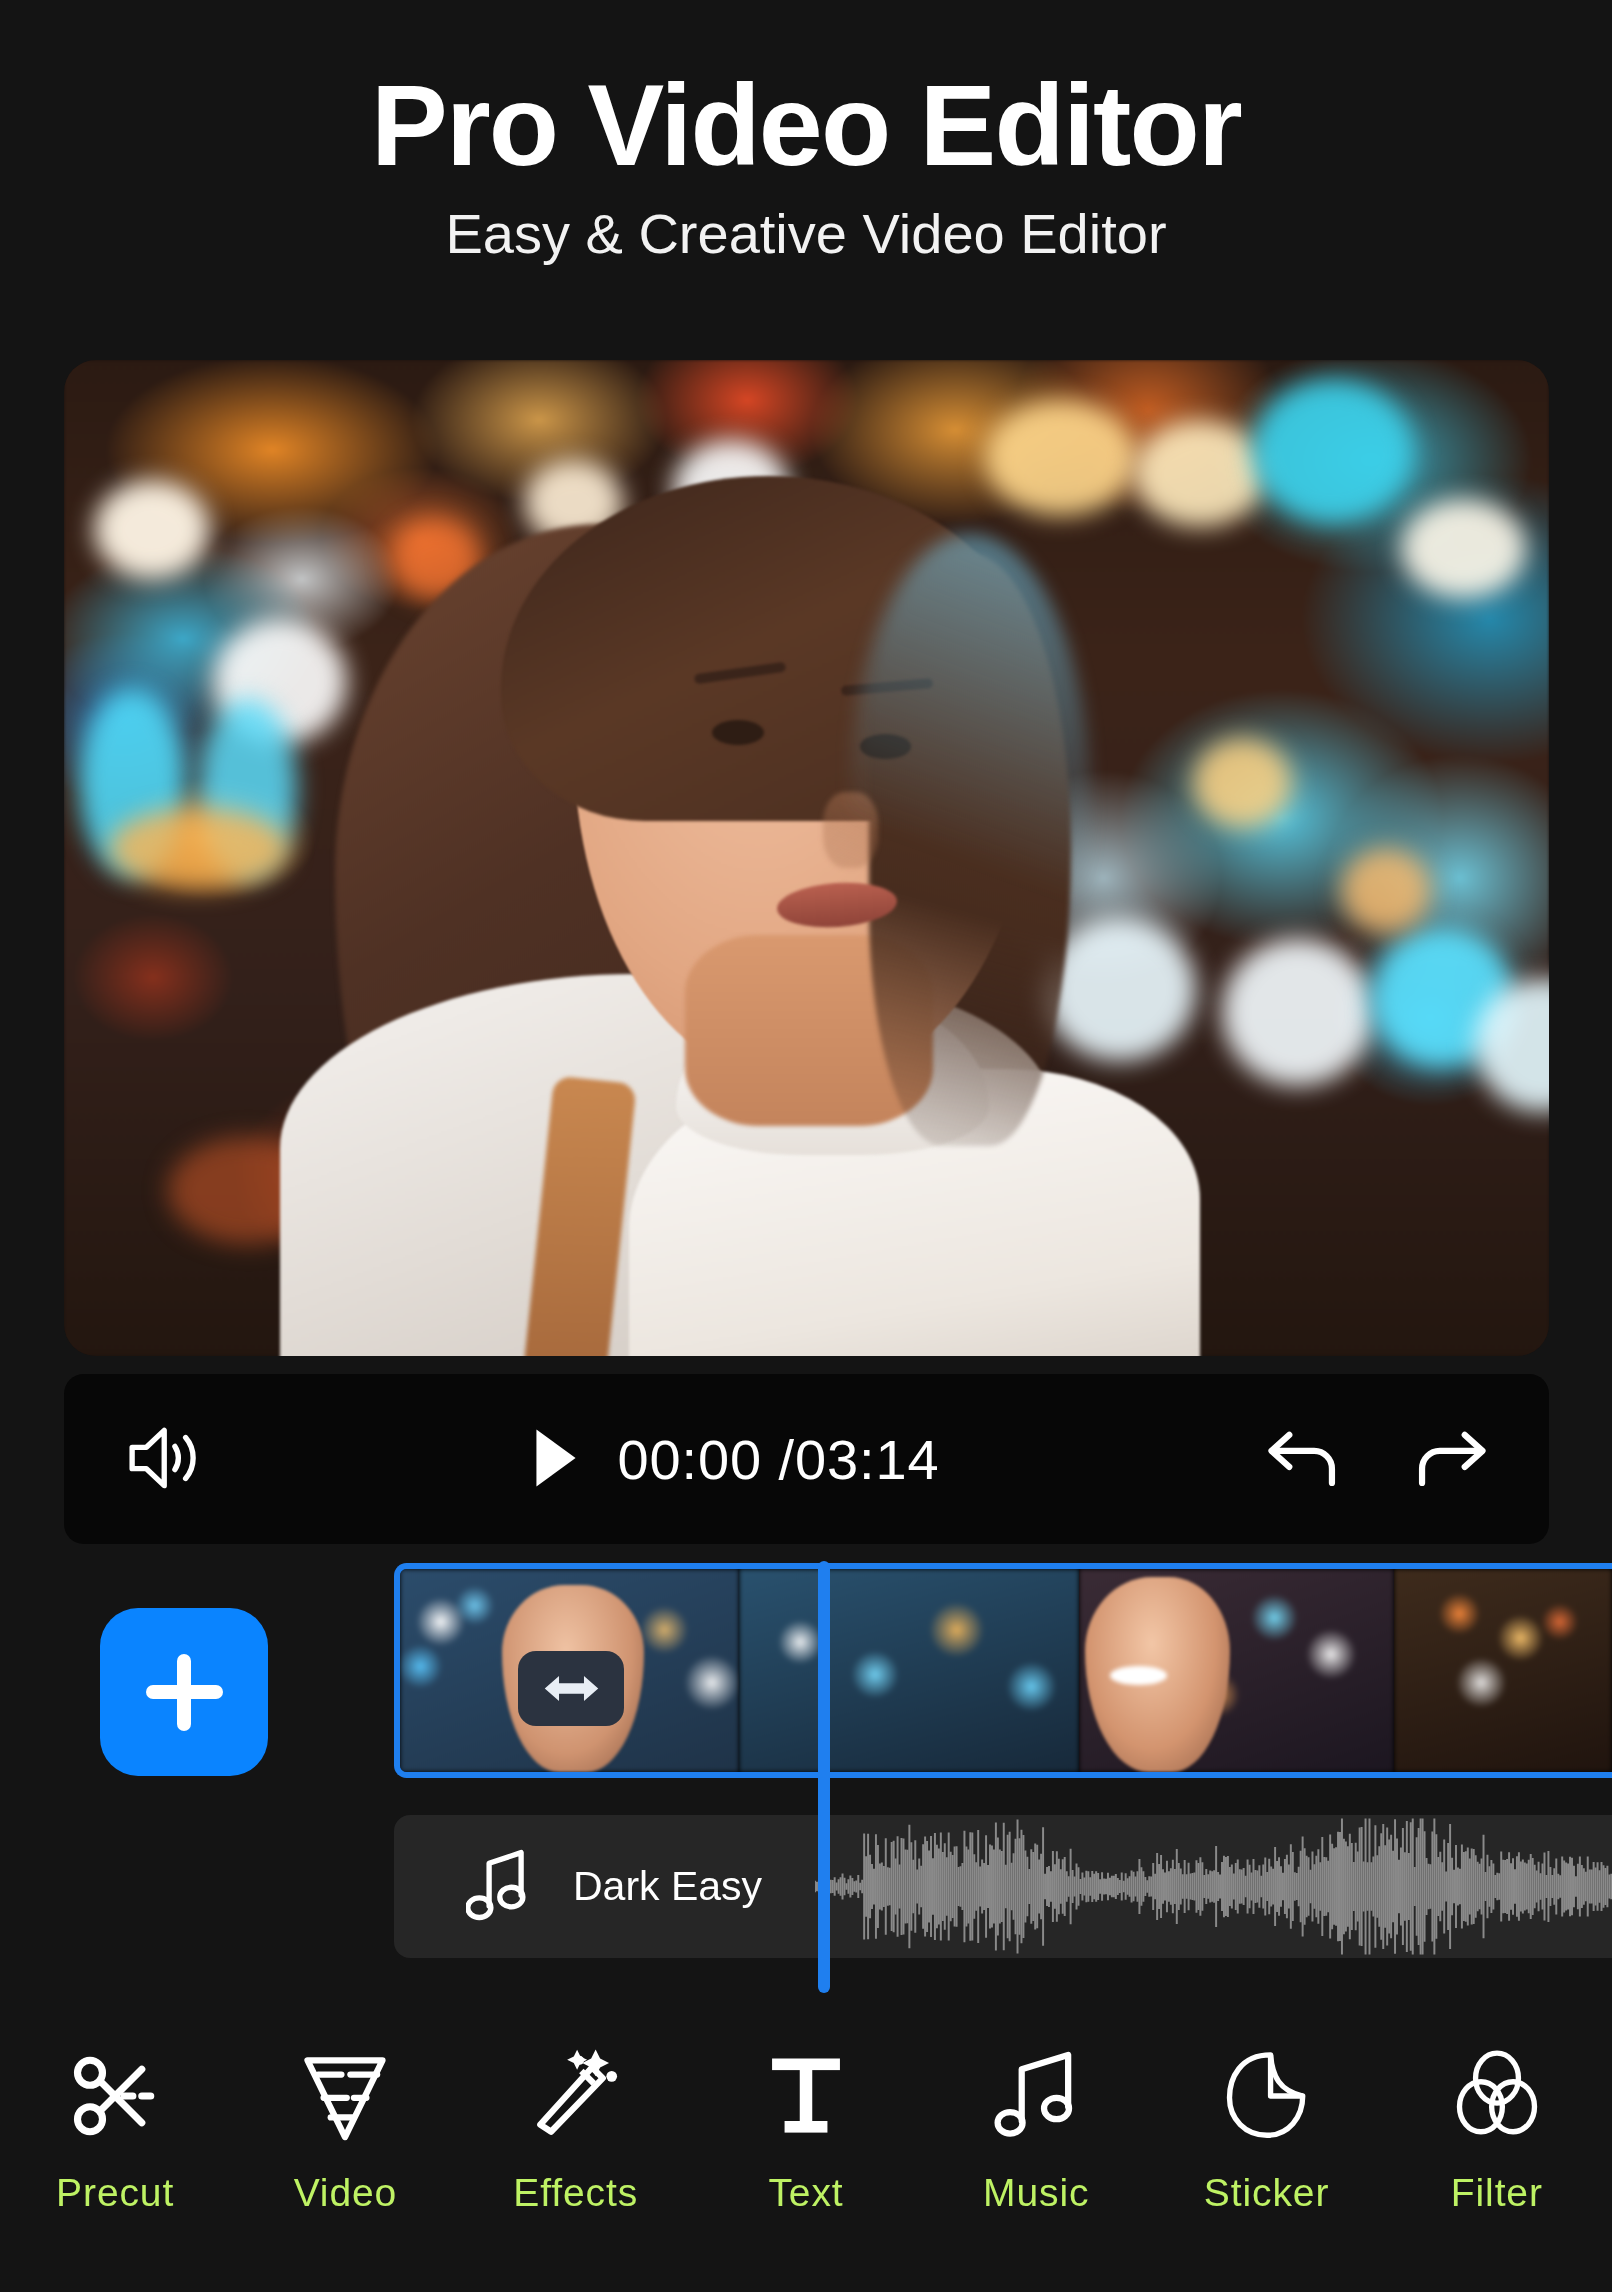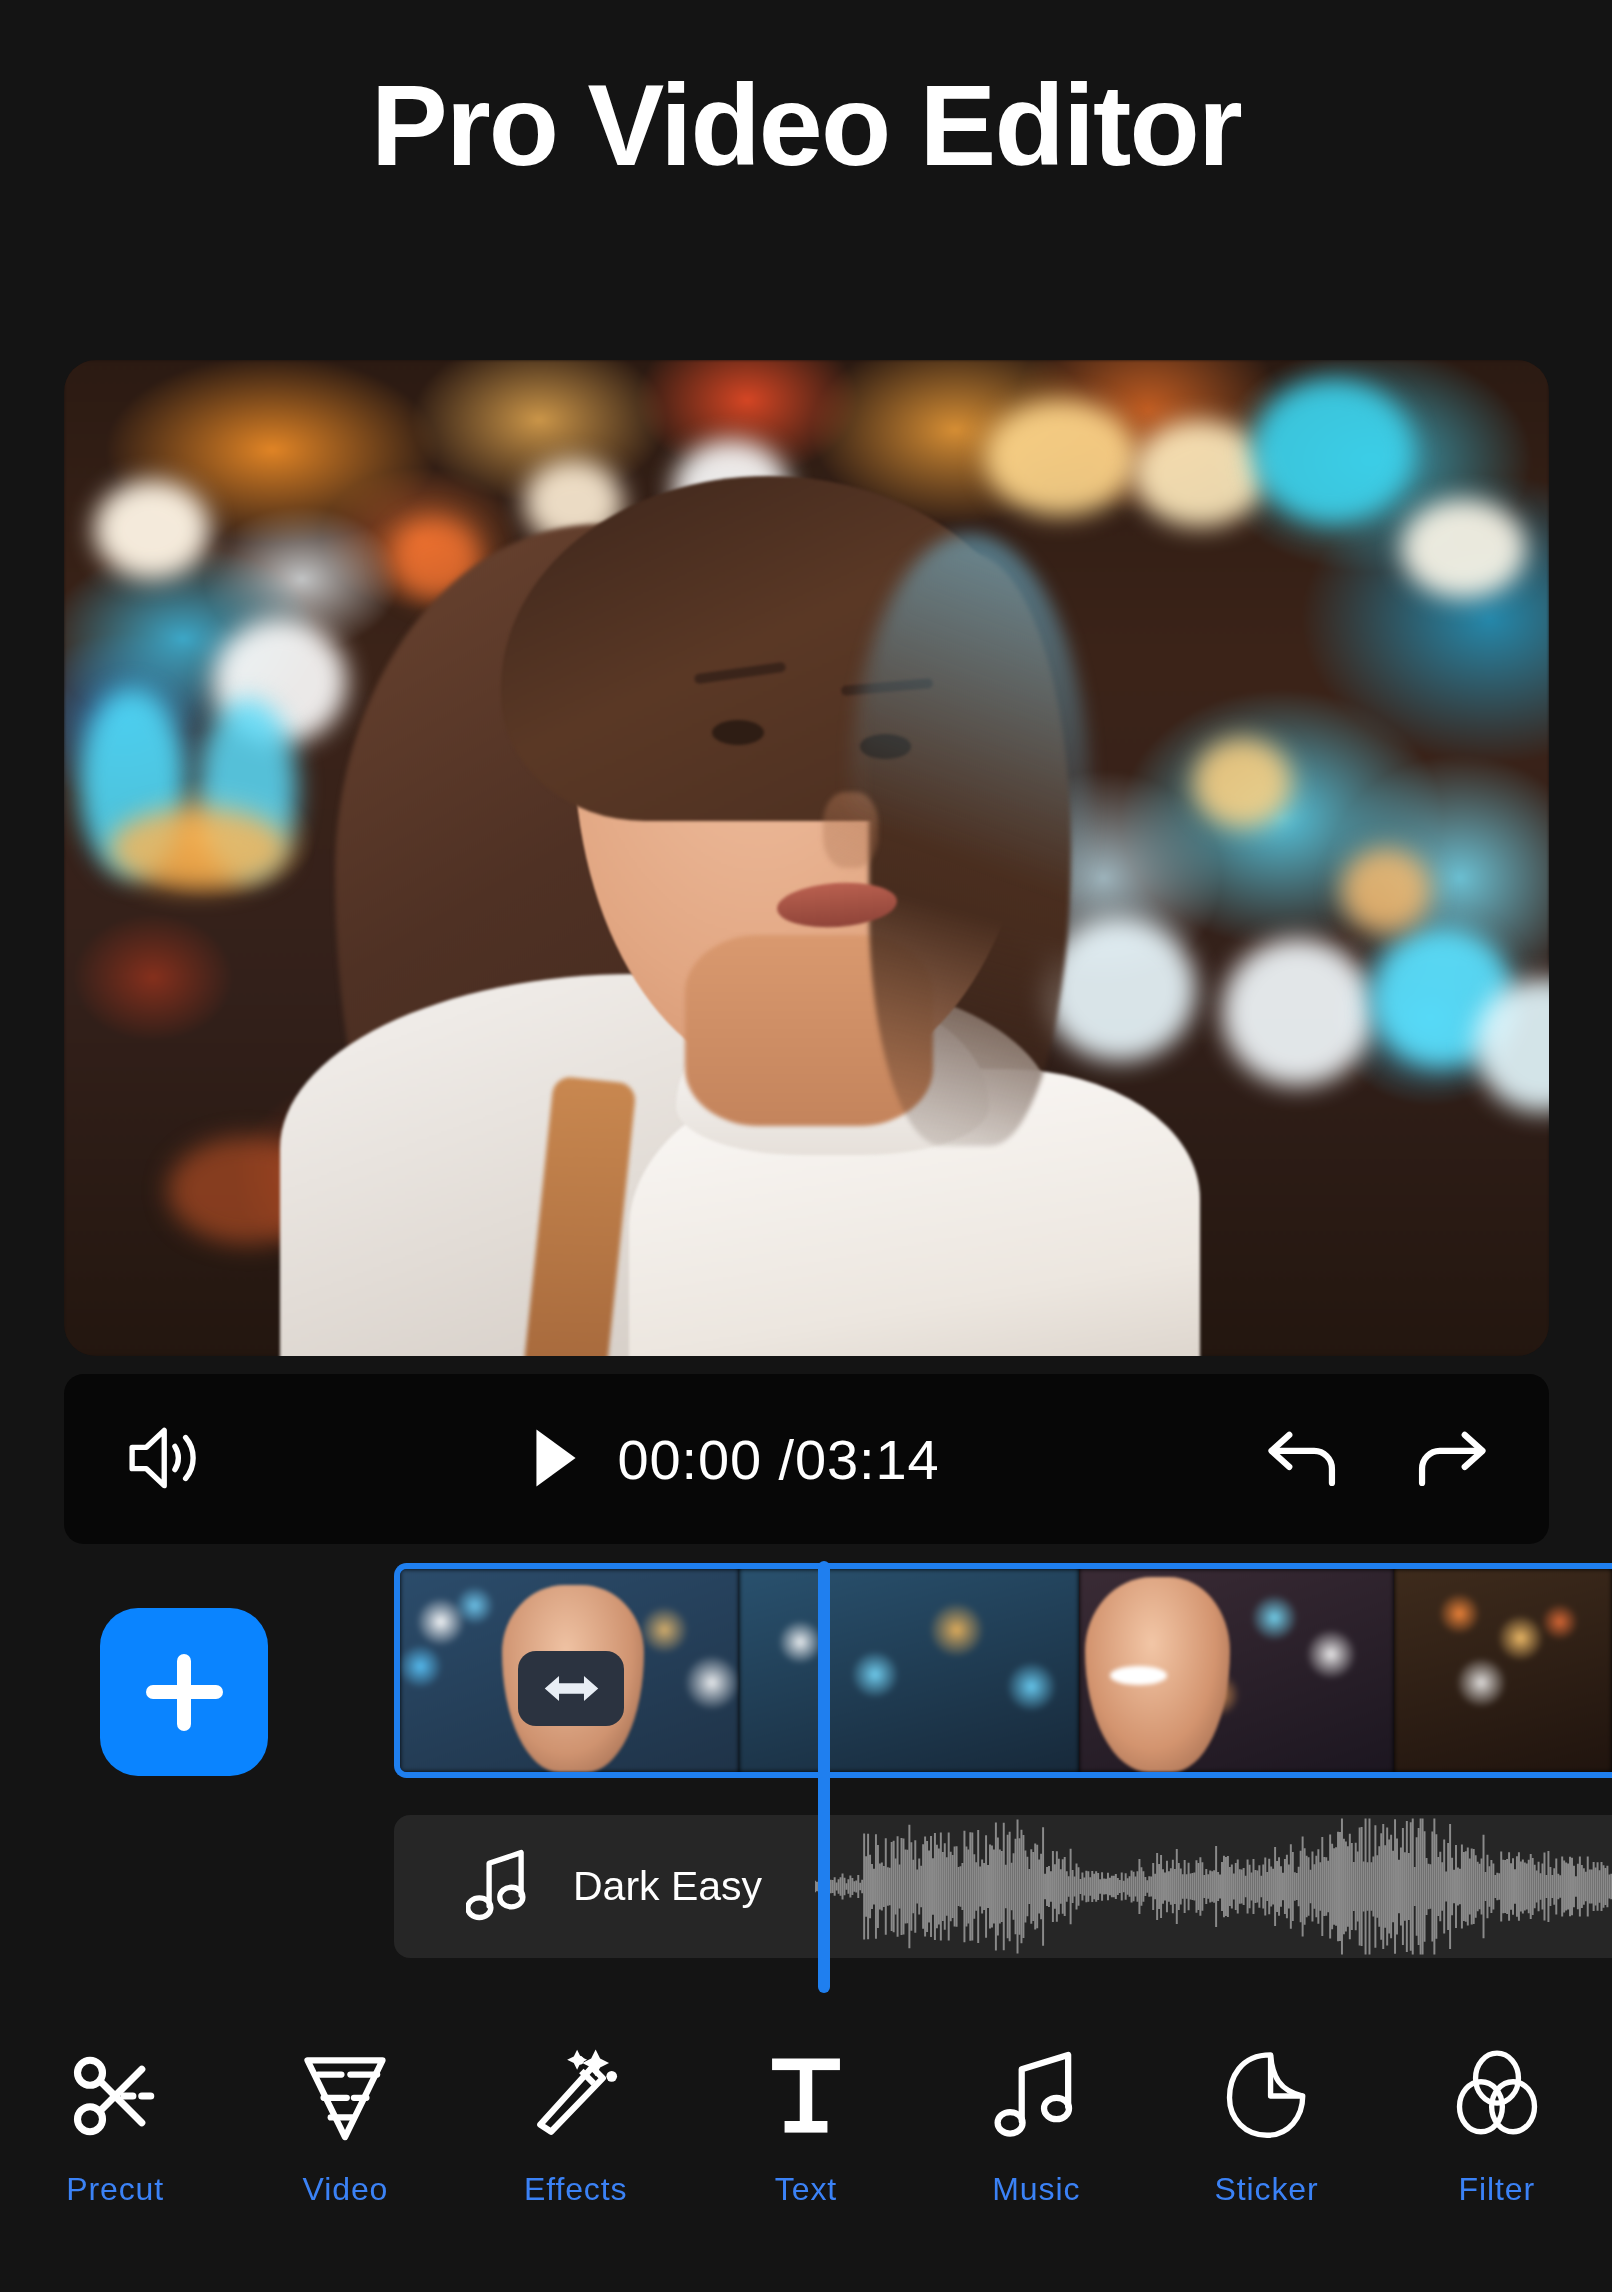--- a/index.html
+++ b/index.html
@@ -300,31 +300,32 @@
   
   .toolbar {
     position:absolute; left:0; top:2042px; width:1612px; height:251px;
     display:flex; align-items:flex-start;
   }
   .tool {
     flex:1; display:flex; flex-direction:column; align-items:center;
   }
   .tool-icon { height:107px; display:flex; align-items:center; justify-content:center; }
   .tool-label {
-    margin-top:21.5px; font-size:32px; color:#3b82f6; font-weight:400;
+    margin-top:21.5px; font-size:39px; color:#bef264; font-weight:400;
     letter-spacing:0.9px; white-space:nowrap;
   }
 </style>
 </head>
 <body>
 
 <div class="app">
 
   <div class="header">
     <div class="app-title">Pro Video Editor</div>
+    <div class="app-subtitle">Easy &amp; Creative Video Editor</div>
   </div>
 
   <div class="preview-wrap">
     <div class="preview-img">
       <div class="bg-base"></div>
       <div class="bg-dots">
         <div class="dot" style="left:2%;top:12%;width:116px;height:99px;background:rgba(255,245,230,.95);"></div>
         <div class="dot" style="left:10%;top:26%;width:134px;height:125px;background:rgba(255,255,255,.9);"></div>
         <div class="dot" style="left:1%;top:33%;width:107px;height:188px;background:rgba(80,215,245,.9);"></div>
         <div class="dot" style="left:9%;top:34%;width:99px;height:179px;background:rgba(90,220,250,.85);"></div>

